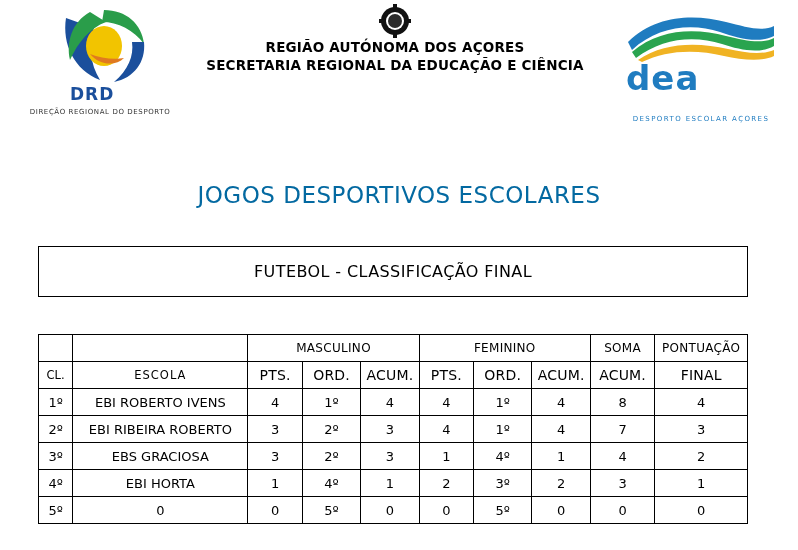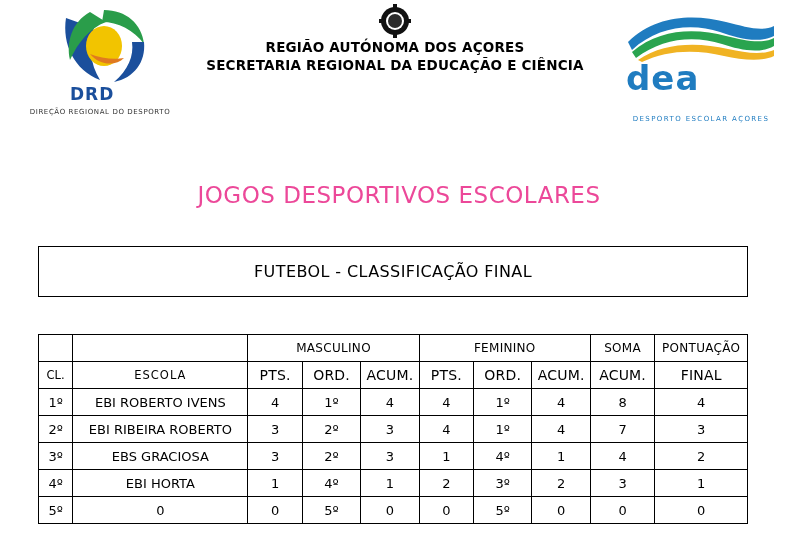--- a/index.html
+++ b/index.html
@@ -112,21 +112,21 @@
 
   
   .main-heading {
     position: absolute;
     left: 0;
     top: 182px;
     width: 798px;
     text-align: center;
     font-size: 23px;
     letter-spacing: 0.5px;
-    color: #ec4899;
+    color: #0369a1;
     font-family: "DejaVu Sans", sans-serif;
   }
 
   
   .subtitle-bar {
     position: absolute;
     left: 38px;
     top: 246px;
     width: 710px;
     height: 51px;

